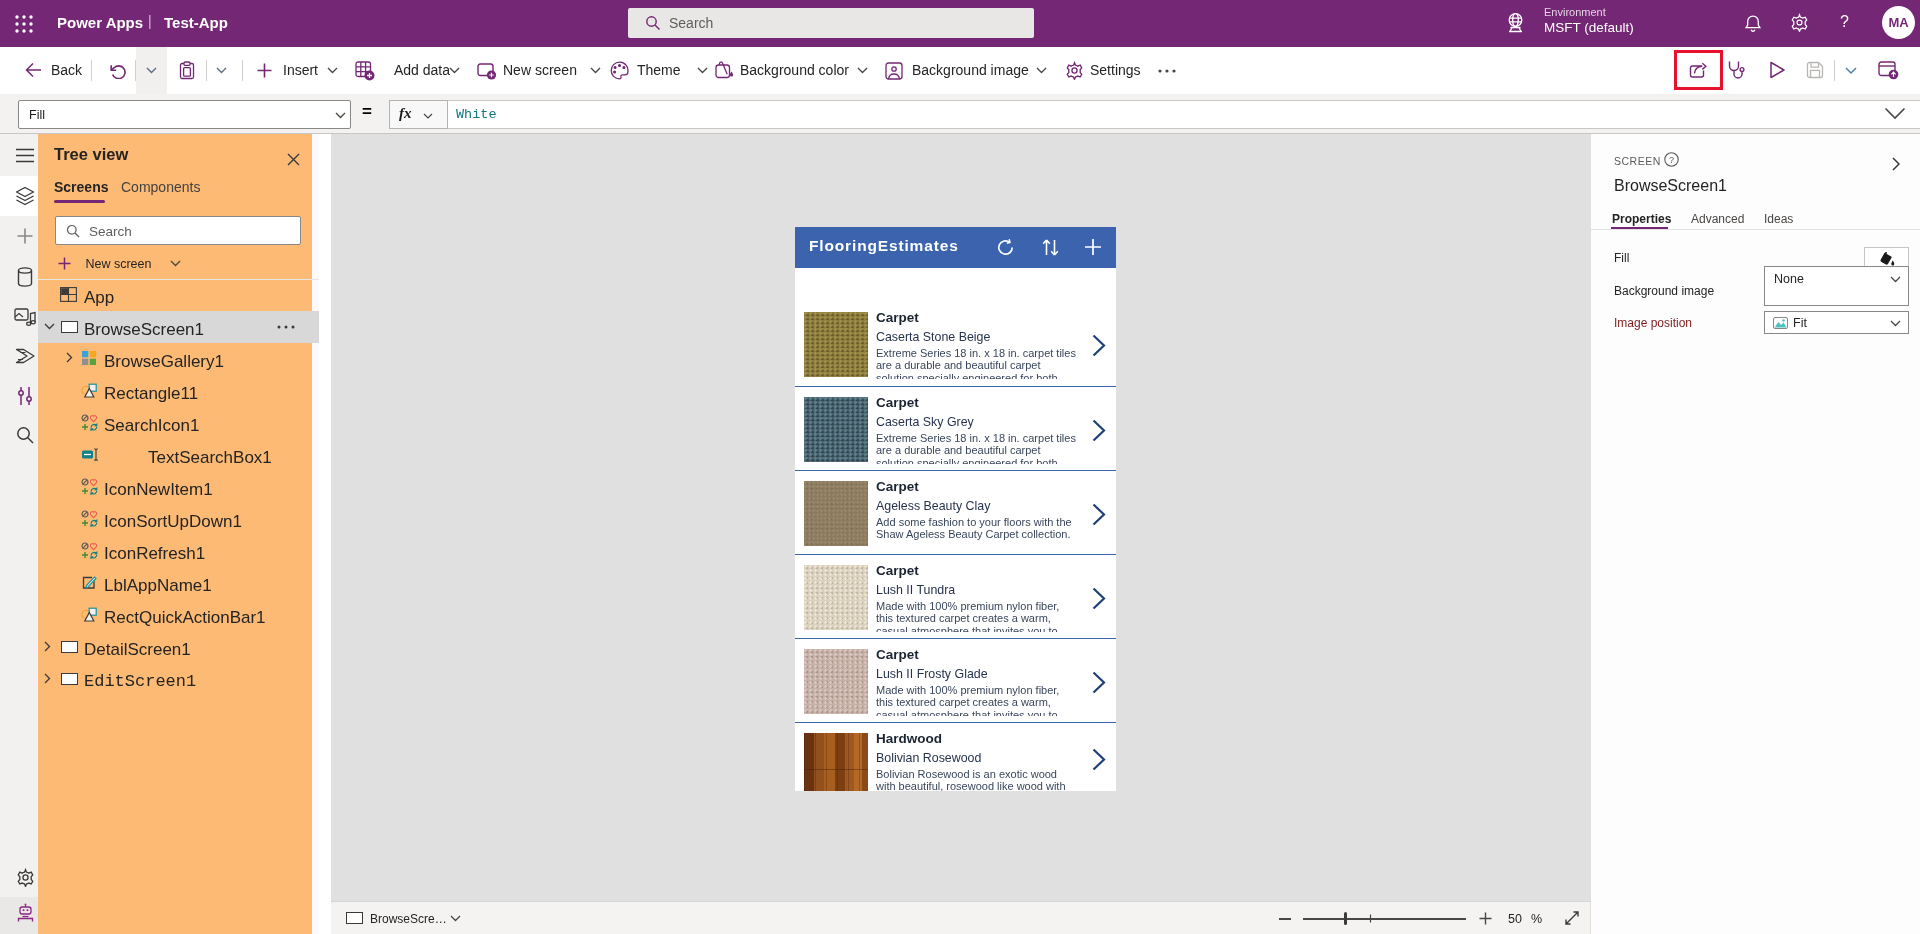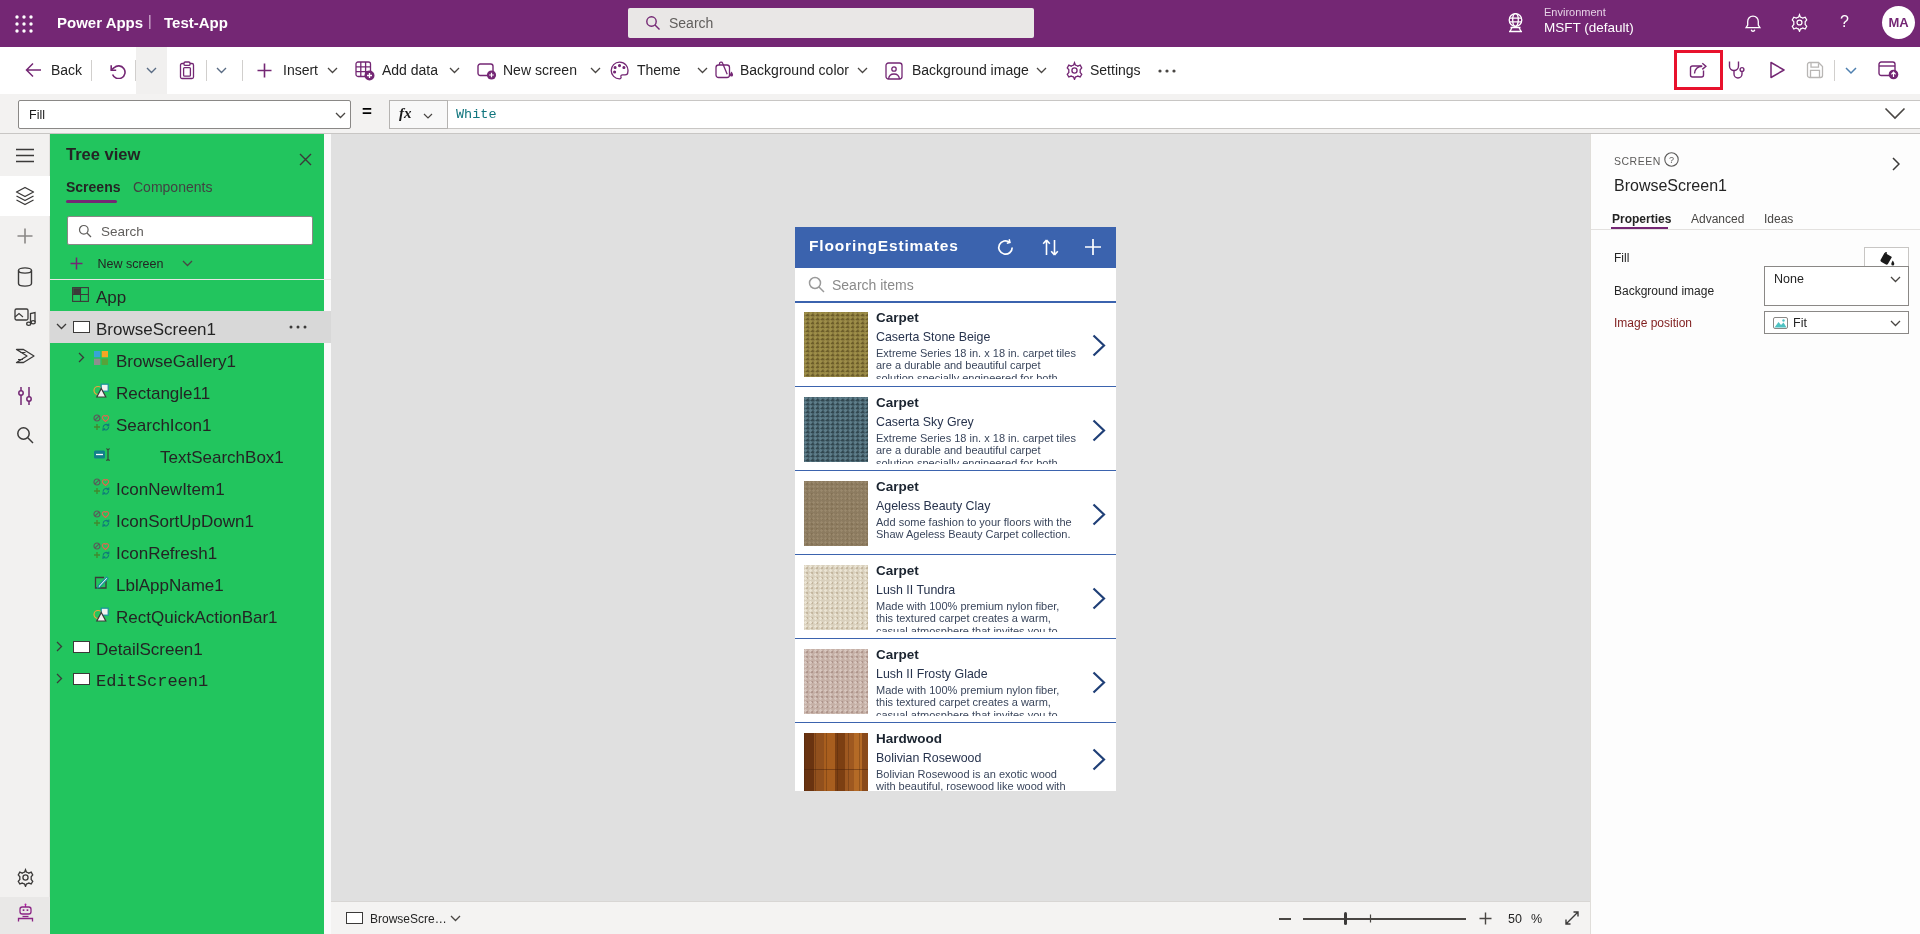--- a/index.html
+++ b/index.html
@@ -13,21 +13,21 @@
 #toolbar { position:absolute; left:0; top:47px; width:1920px; height:47px; background:#fff; }
 .tbtxt { font-size:14px; color:#242424; }
 .tbdiv { position:absolute; top:13px; width:1px; height:21px; background:#d1cfcd; }
 
 #fxbar { position:absolute; left:0; top:94px; width:1920px; height:40px; background:#f3f2f1; border-bottom:1px solid #c8c6c4; }
 #propbox { position:absolute; left:18px; top:6px; width:333px; height:29px; background:#fff; border:1px solid #8a8886; border-radius:2px; }
 #fxbox { position:absolute; left:389px; top:6px; width:59px; height:29px; background:#f8f8f8; border:1px solid #b5b3b1; }
 #fxinput { position:absolute; left:448px; top:6px; width:1472px; height:29px; background:#fff; border-top:1px solid #c8c6c4; border-bottom:1px solid #c8c6c4;text-align:center; }
 
 #rail { position:absolute; left:0; top:134px; width:50px; height:800px; background:#f2f1f0; border-right:1px solid #e3e1df; }
-#tree { position:absolute; left:50px; top:134px; width:281px; height:800px; background:#22c55e; }
+#tree { position:absolute; left:38px; top:134px; width:281px; height:800px; background:#fdba74; }
 #canvas { position:absolute; left:331px; top:134px; width:1259px; height:767px; background:#e0e0e0; }
 #statusbar { position:absolute; left:331px; top:901px; width:1259px; height:33px; background:#f4f3f2; border-top:1px solid #d8d6d4;text-align:right; }
 #rightpanel { position:absolute; left:1590px; top:134px; width:330px; height:800px; background:#fdfdfd; border-left:1px solid #e0deda; }
 
 .trow { position:absolute; left:0; width:281px; height:32px; }
 .trowtxt { font-size:17px; color:#242424; }
 
 #phone { position:absolute; left:795px; top:227px; width:321px; height:564px; background:#fff; overflow:hidden; }
 .pitem { position:absolute; left:0; width:321px; height:84px; background:#fff; border-bottom:1.5px solid #3b63ae; }
 .pimg { position:absolute; left:9px; top:9px; width:64px; height:65px; }
@@ -119,21 +119,21 @@
       <path d="M1 1 L5.5 5.5 L10 1"></path>
     </svg>
   <svg class="abs" style="left:355px;top:14px" width="20" height="20" viewBox="0 0 20 20">
     <g fill="none" stroke="#742774" stroke-width="1.3">
       <rect x="1" y="1" width="14.5" height="14.5" rx="2"></rect>
       <path d="M1 5.8 H15.5 M5.8 1 V15.5 M10.6 1 V15.5 M1 10.6 H15.5"></path>
     </g>
     <circle cx="14.5" cy="14.5" r="5" fill="#742774"></circle>
     <path d="M14.5 12 v5 M12 14.5 h5" stroke="#fff" stroke-width="1.3"></path>
   </svg>
-  <div class="abs tbtxt" style="left:382px;top:15px;">Add data</div>
+  <div class="abs tbtxt" style="left:394px;top:15px;">Add data</div>
   <svg class="abs" style="left:449px;top:20px" width="11" height="7" viewBox="0 0 11 7" fill="none" stroke="#494643" stroke-width="1.3">
       <path d="M1 1 L5.5 5.5 L10 1"></path>
     </svg>
   <svg class="abs" style="left:477px;top:16px" width="21" height="18" viewBox="0 0 21 18">
     <rect x="1" y="1" width="15" height="11.5" rx="2.2" fill="none" stroke="#742774" stroke-width="1.4"></rect>
     <circle cx="14.5" cy="12" r="4.6" fill="#742774"></circle>
     <path d="M14.5 9.7 v4.6 M12.2 12 h4.6" stroke="#fff" stroke-width="1.2"></path>
   </svg>
   <div class="abs tbtxt" style="left:503px;top:15px;">New screen</div>
   <svg class="abs" style="left:590px;top:20px" width="11" height="7" viewBox="0 0 11 7" fill="none" stroke="#494643" stroke-width="1.3">
@@ -447,27 +447,20 @@
       <path d="M14.5 1 v3.7 h-3.7" stroke-width="0"></path>
       <path d="M13.2 1.2 L14 4.4 L10.8 5.2" stroke-width="1.5"></path>
     </svg>
     <svg class="abs" style="left:247px;top:11px" width="17" height="19" viewBox="0 0 17 19" fill="none" stroke="#fff" stroke-width="1.6">
       <path d="M4.5 17 V2.5 M4.5 2 L1.2 5.8 M4.5 2 L7.8 5.8"></path>
       <path d="M12.5 2 V16.5 M12.5 17 L9.2 13.2 M12.5 17 L15.8 13.2"></path>
     </svg>
     <svg class="abs" style="left:289px;top:11px" width="18" height="18" viewBox="0 0 18 18" fill="none" stroke="#fff" stroke-width="1.7">
         <path d="M9 1 V17 M1 9 H17"></path>
       </svg>
-  </div>
-  <div class="abs" style="left:0;top:41px;width:321px;height:35px;background:#fff;border-bottom:2px solid #3b63ae;">
-    <svg class="abs" style="left:13px;top:8px" width="17" height="17" viewBox="0 0 17 17" fill="none" stroke="#9a9a9a" stroke-width="1.5">
-        <circle cx="7" cy="7" r="5.5"></circle>
-        <path d="M11 11 L16 16"></path>
-      </svg>
-    <div class="abs" style="left:37px;top:9px;font-size:14px;color:#8a8a8a;">Search items</div>
   </div>
   <div class="pitem" style="top:76px;height:84px;">
     <div class="pimg tex1"></div>
     <div class="pcat">Carpet</div>
     <div class="pname">Caserta Stone Beige</div>
     <div class="pdesc">Extreme Series 18 in. x 18 in. carpet tiles<br>are a durable and beautiful carpet<br>solution specially engineered for both</div>
     <svg class="pchev" style="top:31px" width="14" height="23" viewBox="0 0 14 23" fill="none" stroke="#1f3f77" stroke-width="2.2">
         <path d="M1.5 1.5 L12 11.5 L1.5 21.5"></path>
       </svg>
   </div>

